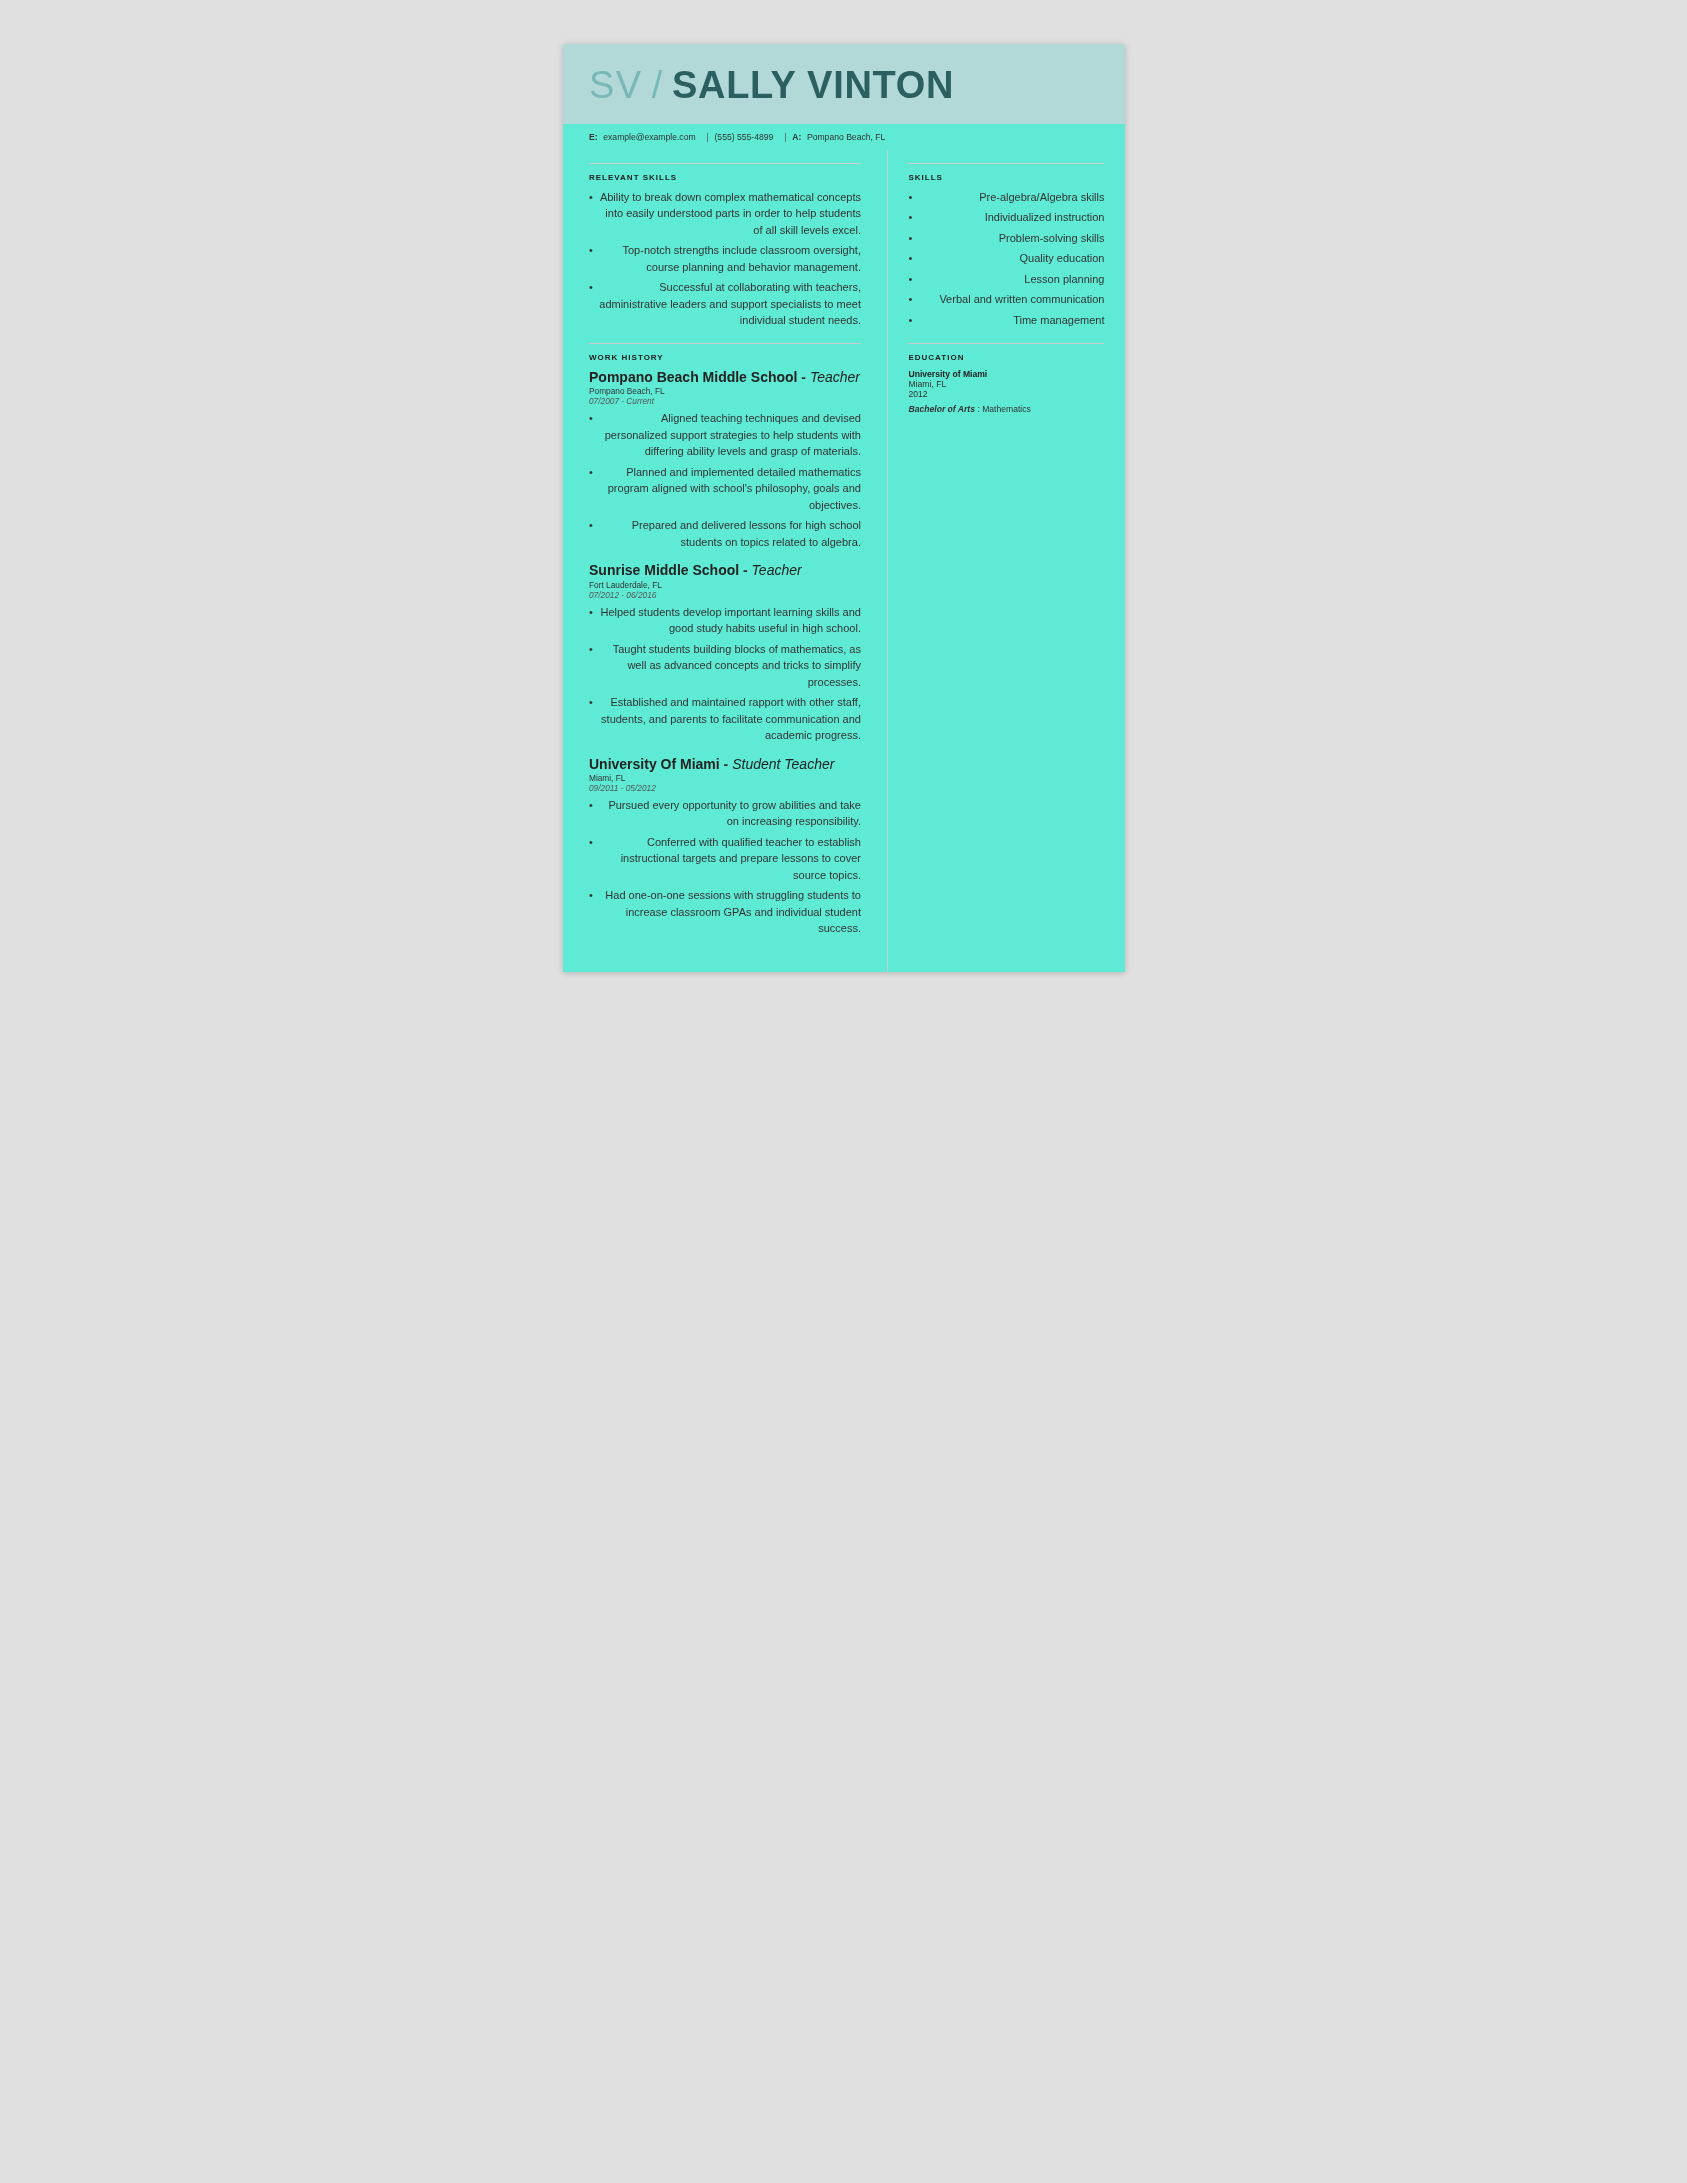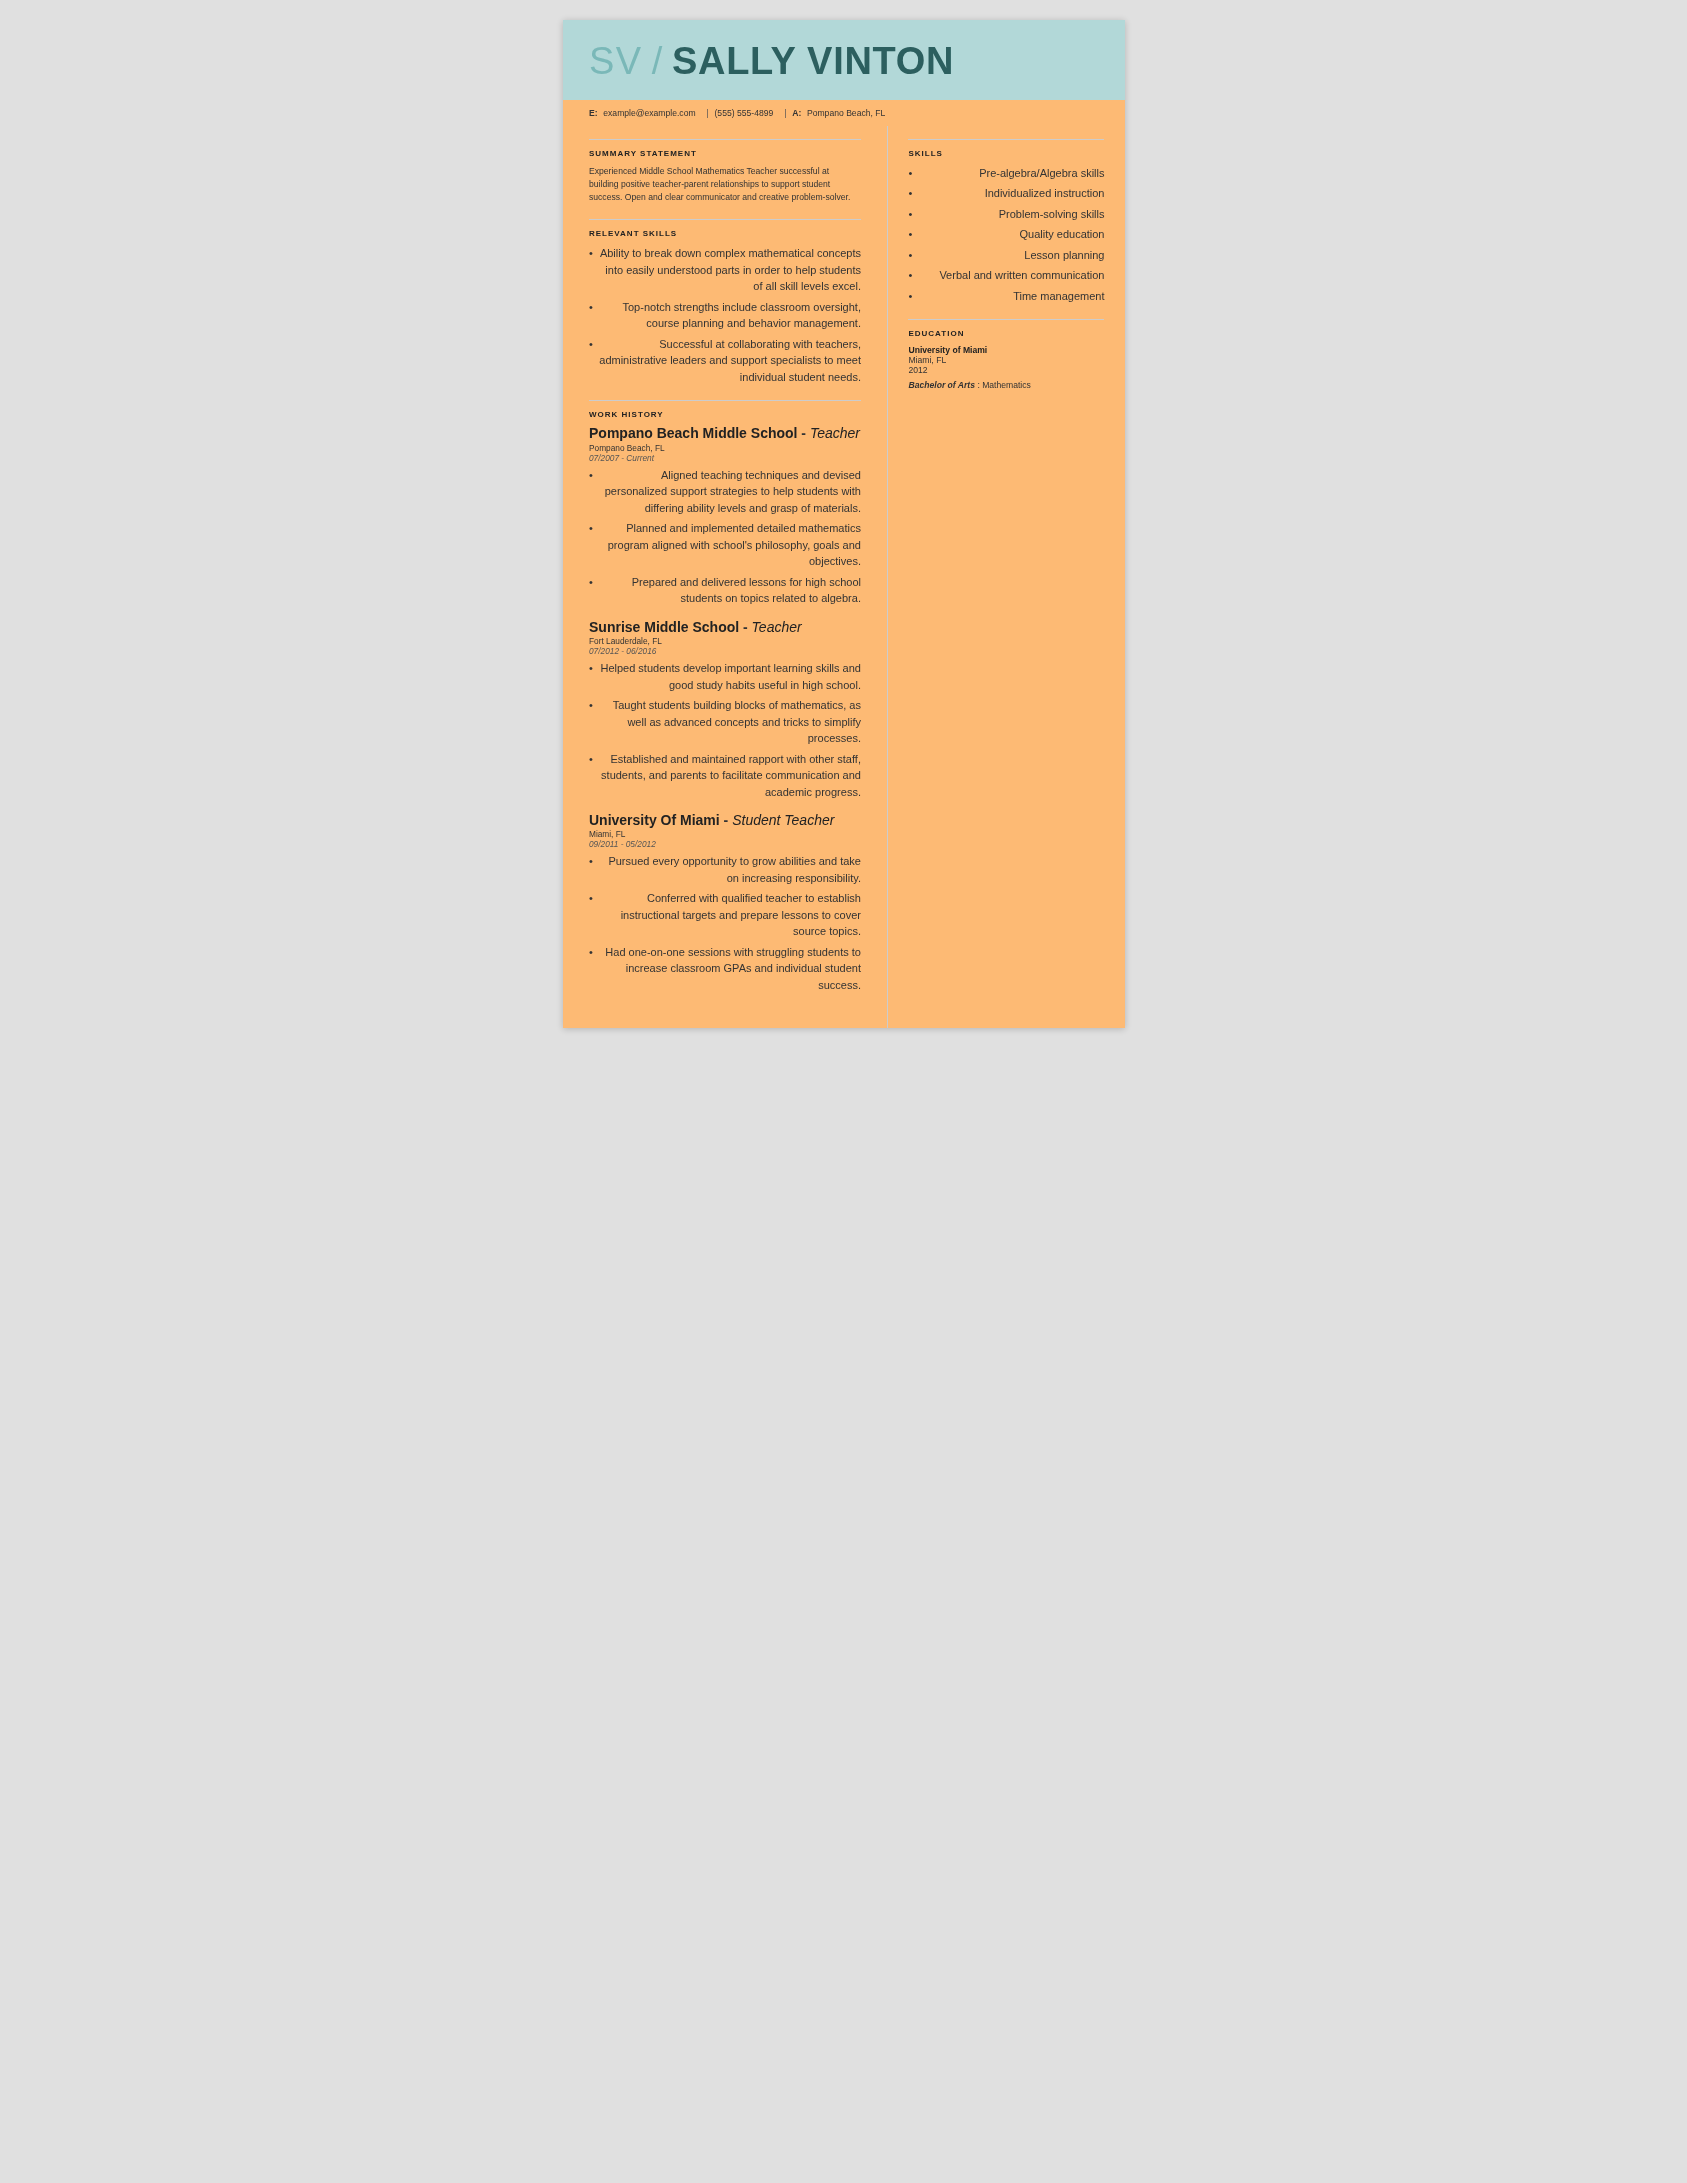--- a/index.html
+++ b/index.html
@@ -6,22 +6,23 @@
     body {
       font-family: Arial, sans-serif;
       background: #e0e0e0;
       display: flex;
       justify-content: center;
       align-items: flex-start;
       padding: 20px;
     }
     .resume-container {
       width: 562px;
-      background: #fdba74;
+      background: #5eead4;
       box-shadow: 0 1.3px 6.6px rgba(0,0,0,0.2);
+      margin-top: 24px;
     }
     .header-banner {
       background: #b2d8d8;
       padding: 20px 26.5px 16.5px 26.5px;
       position: relative;
     }
     .header-initials {
       font-size: 38px;
       color: #7ab8b8;
       font-weight: 300;
@@ -183,24 +184,20 @@
     <span>(555) 555-4899</span>
     <span class="contact-separator">|</span>
     <span class="contact-label">A:</span>
     <span>Pompano Beach, FL</span>
   </div>
 
   <div class="main-content">
 
     <div class="left-column">
 
-      <div class="section">
-        <div class="section-title divider-top">SUMMARY STATEMENT</div>
-        <div class="section-body">Experienced Middle School Mathematics Teacher successful at building positive teacher-parent relationships to support student success. Open and clear communicator and creative problem-solver.</div>
-      </div>
 
       <div class="section">
         <div class="section-title divider-top">RELEVANT SKILLS</div>
         <ul class="bullet-list" id="relevant-skills-list">
             <li>Ability to break down complex mathematical concepts into easily understood parts in order to help students of all skill levels excel.</li>
             <li>Top-notch strengths include classroom oversight, course planning and behavior management.</li>
             <li>Successful at collaborating with teachers, administrative leaders and support specialists to meet individual student needs.</li>
           </ul>
       </div>
 

